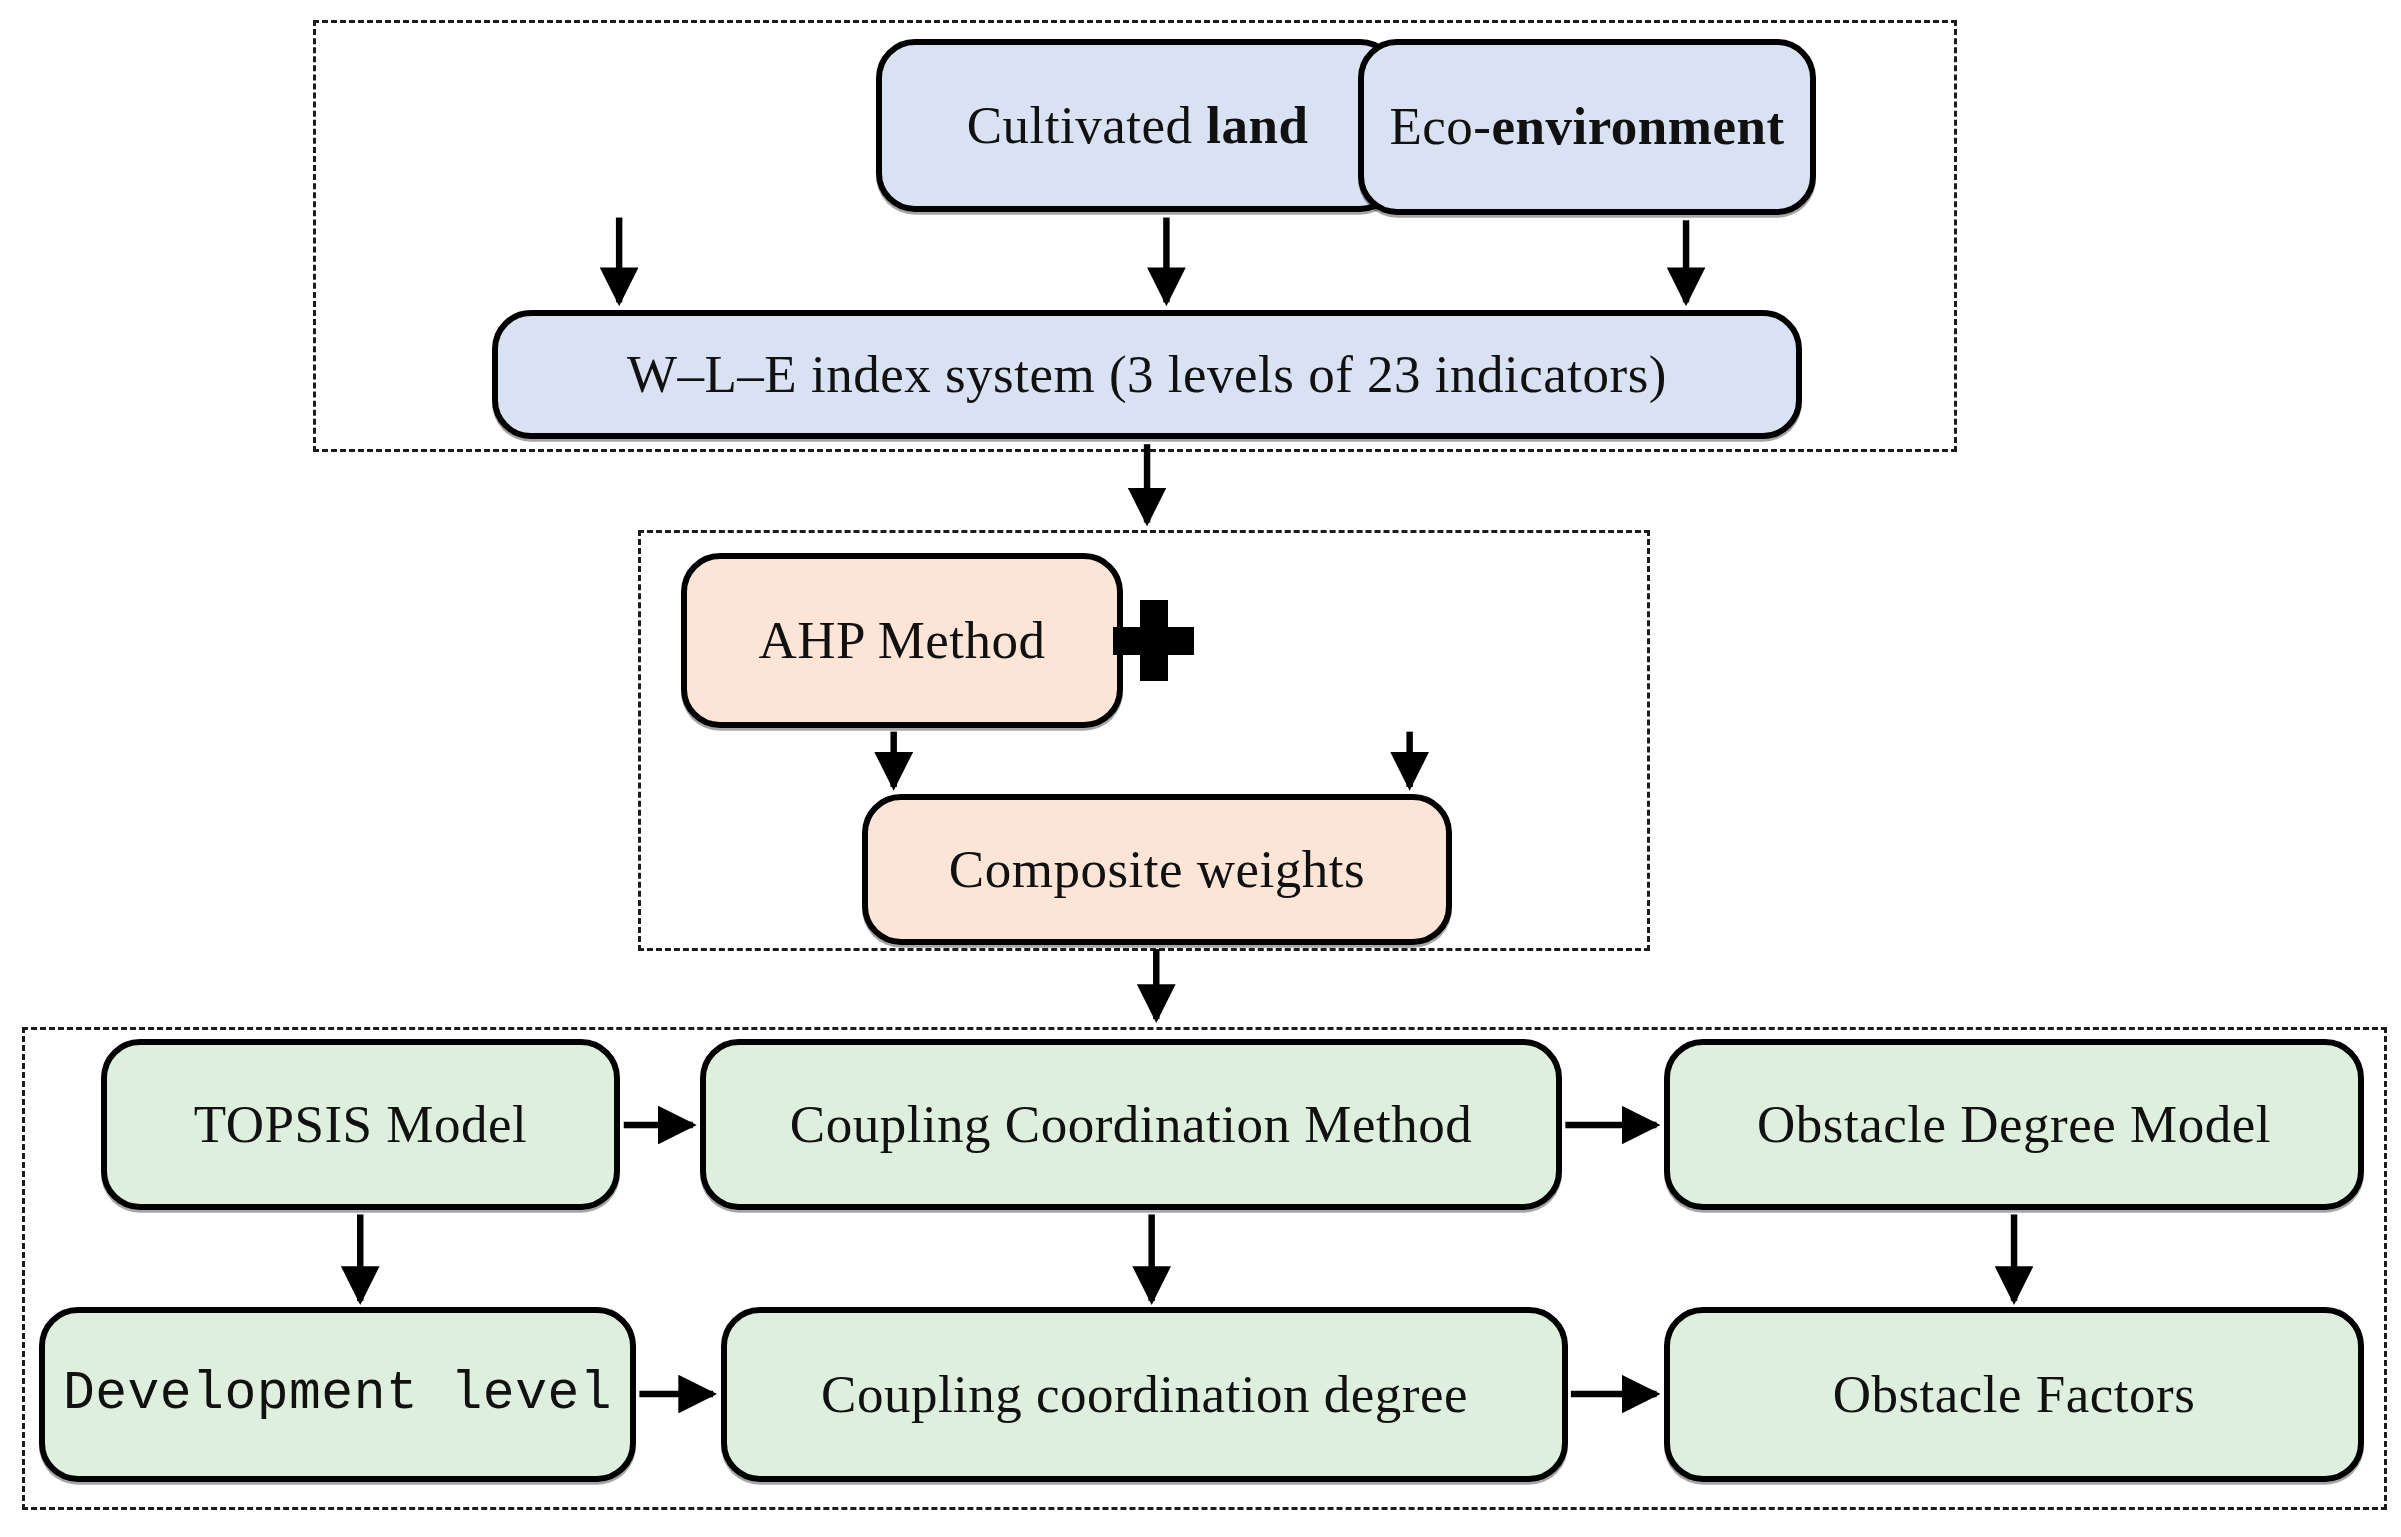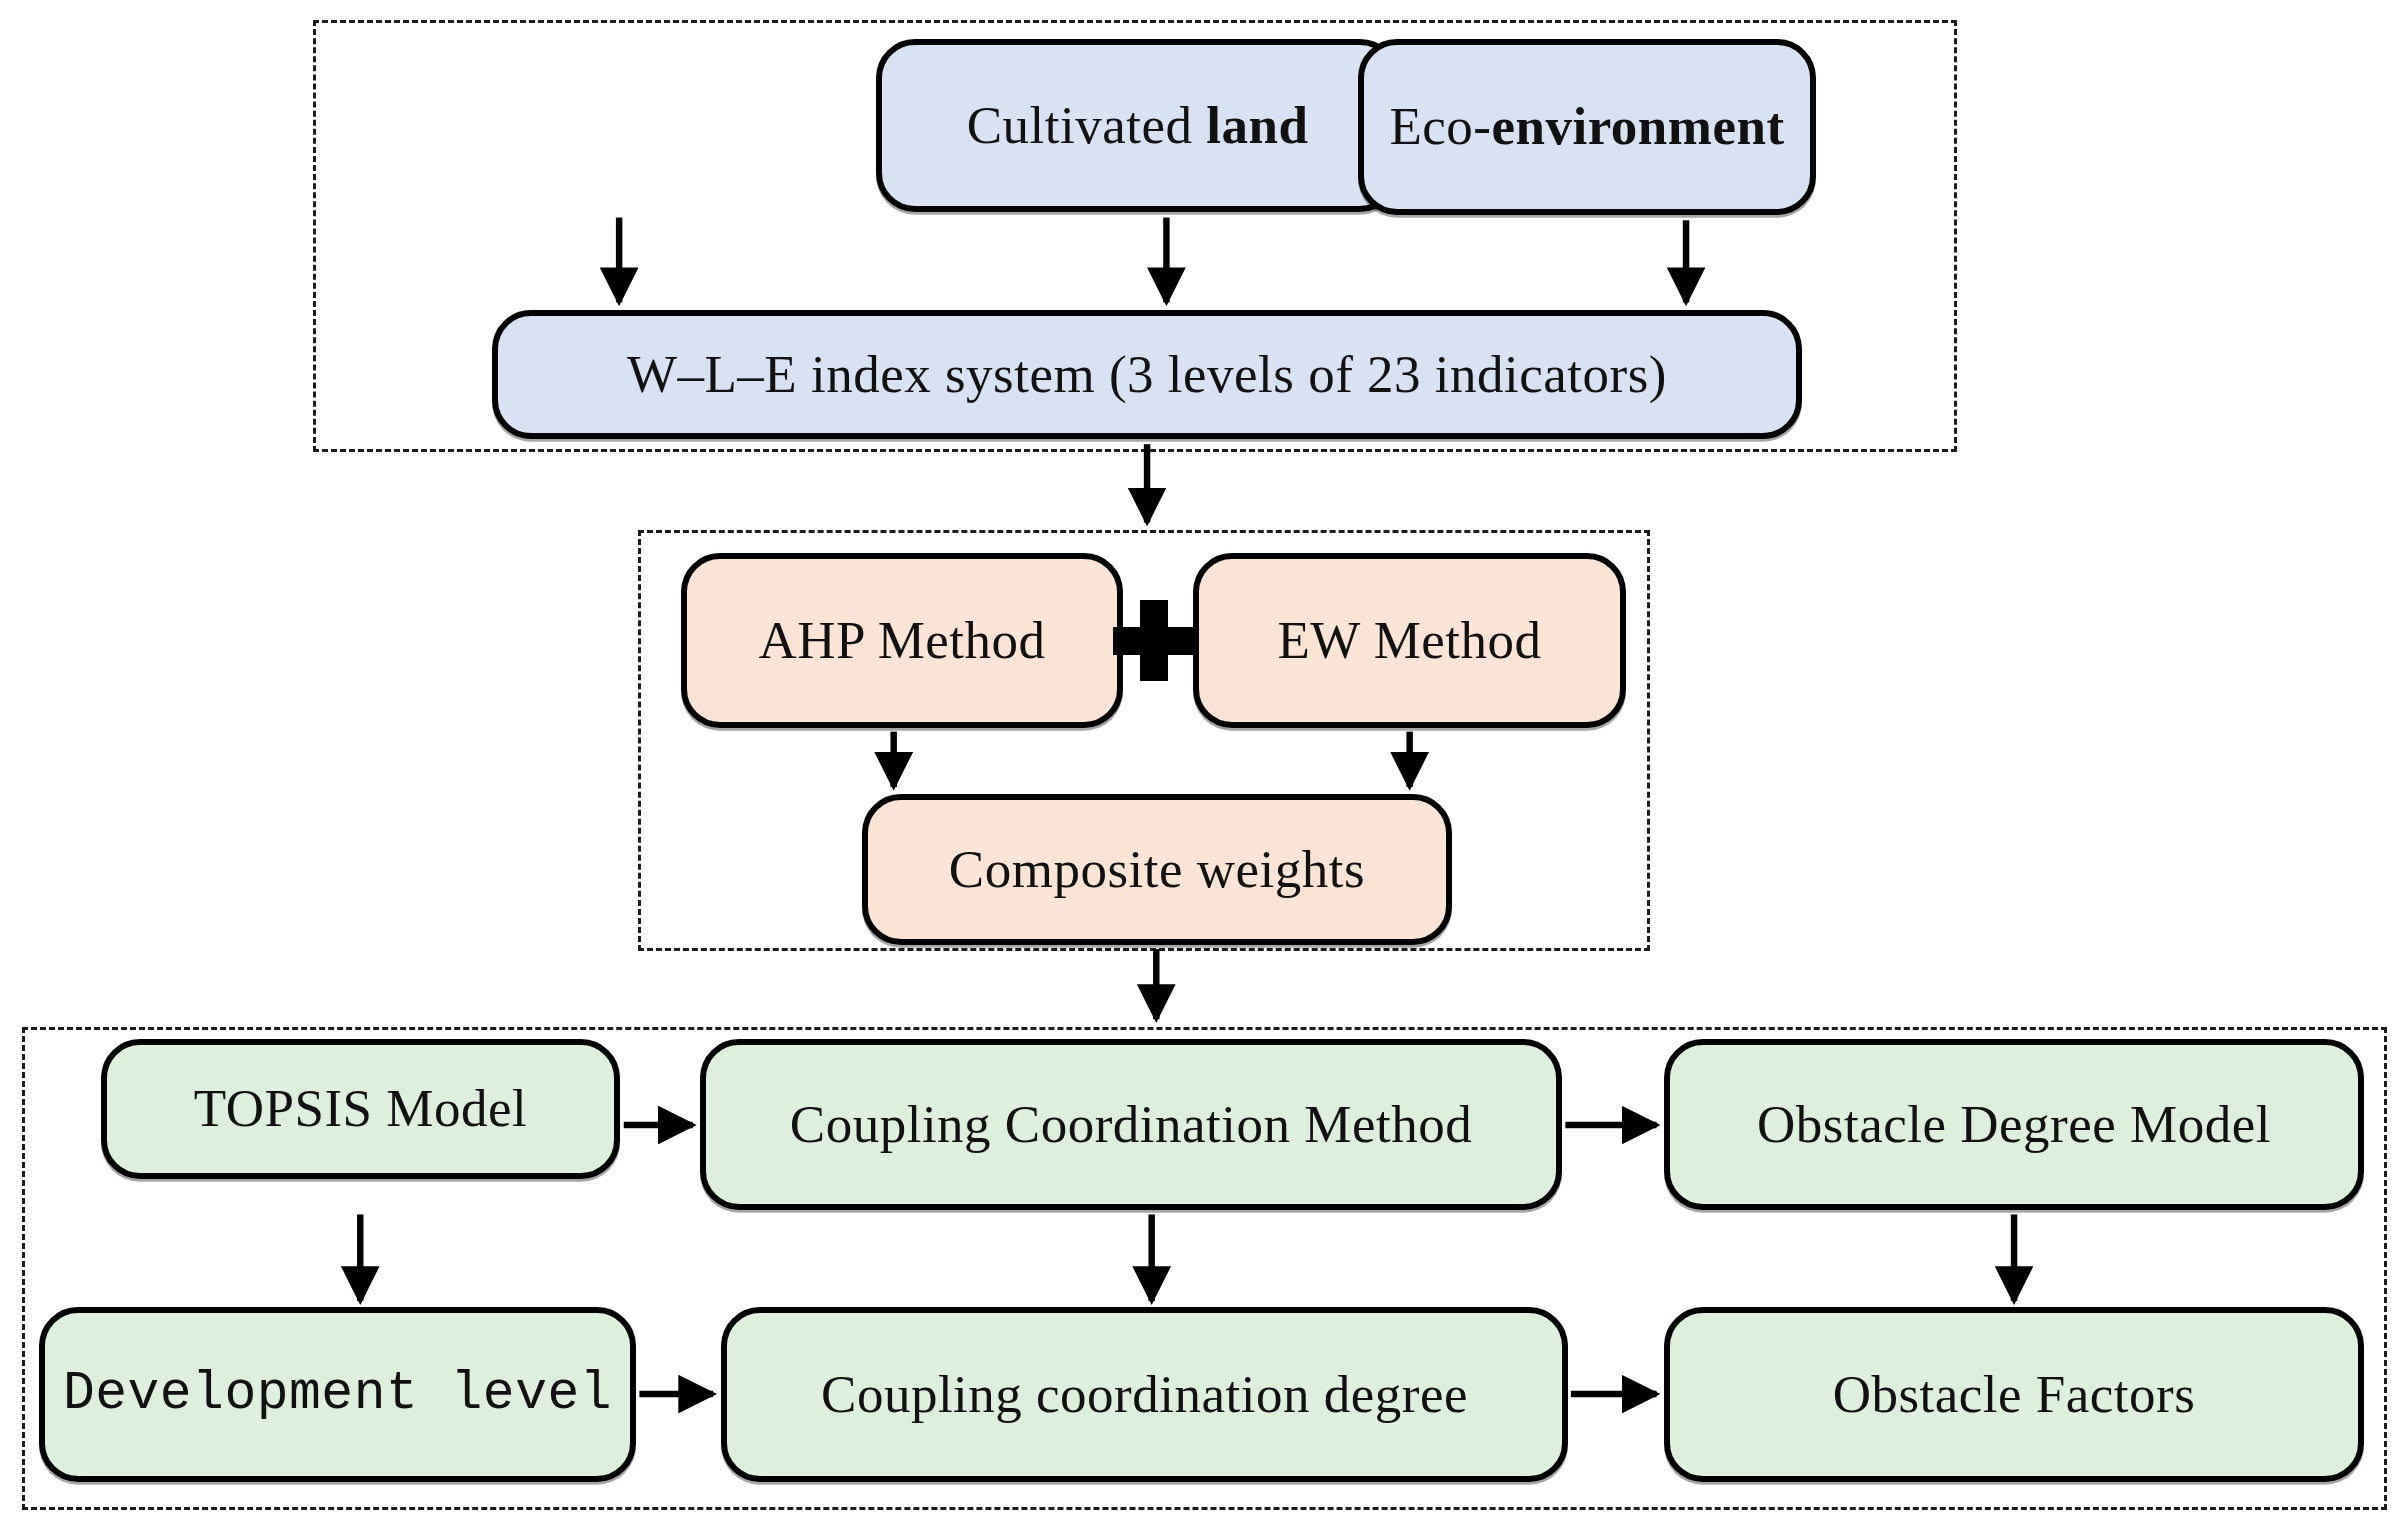--- a/index.html
+++ b/index.html
@@ -46,21 +46,21 @@
   #sec-mid  {left:638px; top:530px;  width:1012px; height:421px;}
   #b-ahp    {left:673px; top:553px;  width:442px;  height:175px;margin-left:8px;}
   #b-ew     {left:1193px;top:553px;  width:433px;  height:175px;}
   #b-comp   {left:862px; top:794px;  width:590px;  height:151px;}
   #plus     {position:absolute;left:1113px;top:600px;width:81px;height:81px;z-index:3;}
   #plus .ph {position:absolute;left:0;top:27px;width:81px;height:28px;background:#000;}
   #plus .pv {position:absolute;top:0;left:27px;width:28px;height:81px;background:#000;}
 
   
   #sec-bot  {left:22px;  top:1027px; width:2365px; height:483px;}
-  #b-topsis {left:101px; top:1039px; width:519px;  height:140px;}
+  #b-topsis {left:101px; top:1039px; width:519px;  height:171px;}
   #b-ccm    {left:700px; top:1039px; width:862px;  height:171px;}
   #b-odm    {left:1664px;top:1039px; width:700px;  height:171px;}
   #b-dev    {left:39px;  top:1307px; width:597px;  height:175px;font-family:Liberation Mono, monospace;}
   #b-ccd    {left:721px; top:1307px; width:847px;  height:175px;}
   #b-of     {left:1664px;top:1307px; width:700px;  height:175px;}
 
   #arrows{position:absolute;left:0;top:0;width:2401px;height:1537px;z-index:4;pointer-events:none;}
 </style>
 </head>
 <body>
@@ -86,23 +86,20 @@
 
   <div class="node peach" id="b-ahp">
     <span>AHP Method</span>
   </div>
 
   <div id="plus">
     <span class="ph"></span>
     <span class="pv"></span>
   </div>
 
-  <div class="node peach" id="b-ew">
-    <span>EW Method</span>
-  </div>
 
   <div class="node peach" id="b-comp">
     <span>Composite weights</span>
   </div>
 
   <div class="node green" id="b-topsis">
     <span>TOPSIS Model</span>
   </div>
   <div class="node green" id="b-ccm">
     <span>Coupling Coordination Method</span>

